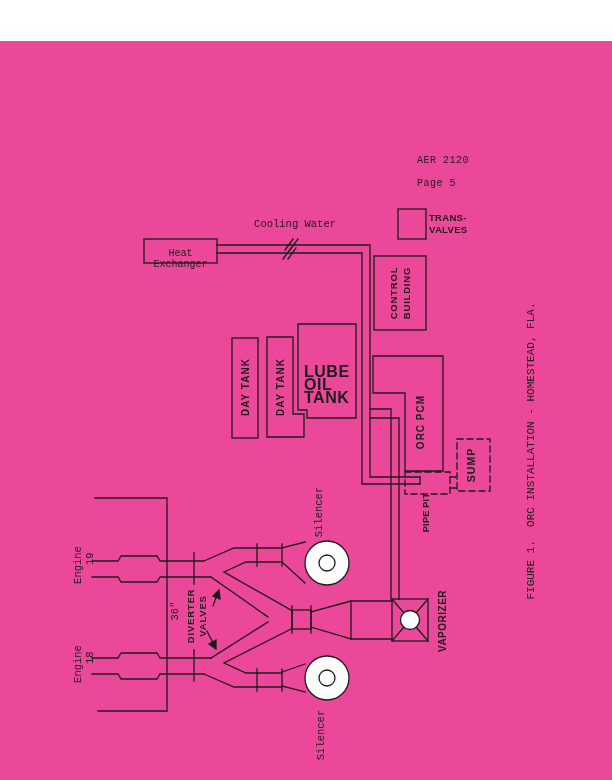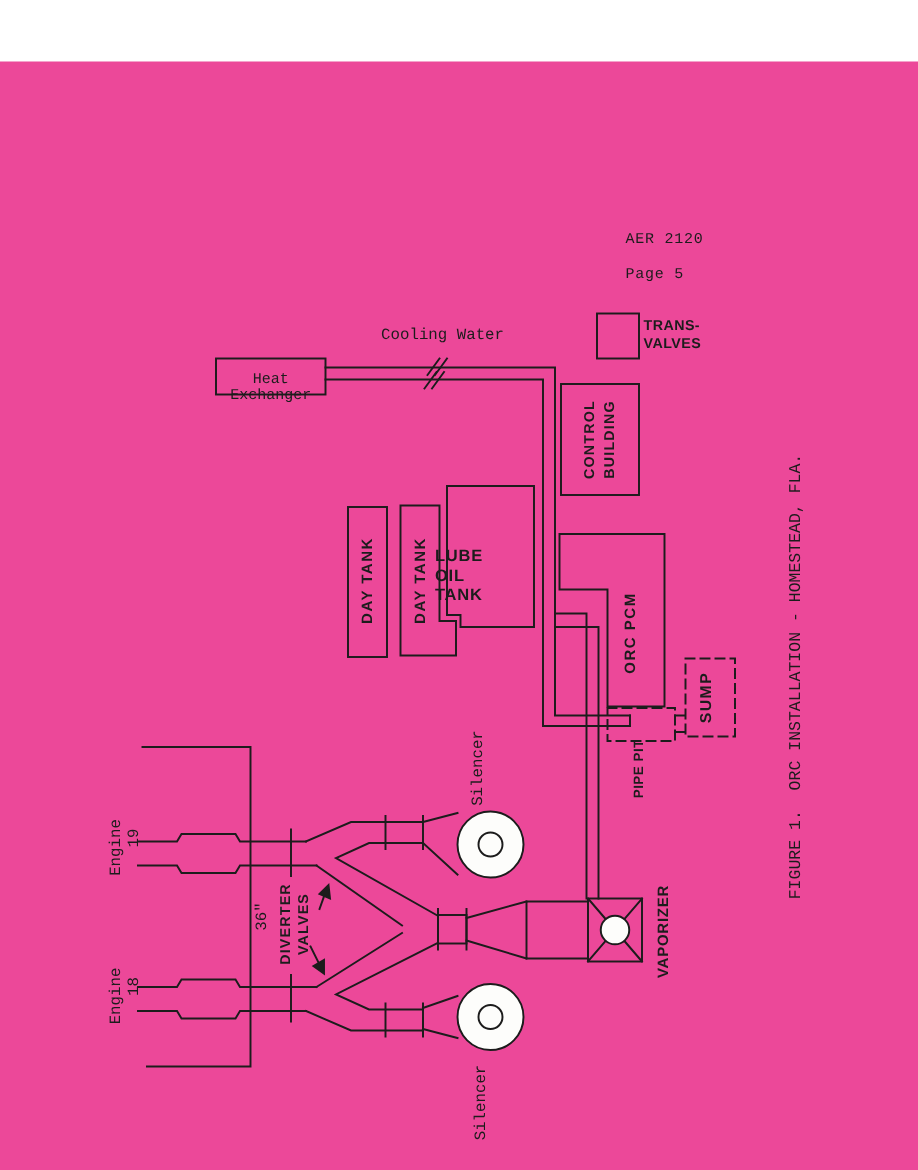--- a/index.html
+++ b/index.html
@@ -28,21 +28,21 @@
     text-align:center;
   }
   svg{position:absolute;left:0;top:0;}
 
   
   .l-docref{left:417px;top:114px;font-size:10px;letter-spacing:0.5px;}
   .l-pageref{left:417px;top:137px;font-size:10px;letter-spacing:0.5px;}
   .l-cooling{left:244px;top:178px;width:92px;text-align:right;font-size:10.5px;}
   .l-hx{left:144px;top:198px;width:73px;height:40px;display:flex;align-items:center;justify-content:center;text-align:center;font-size:10px;line-height:11.5px;}
   .l-transformer{left:429px;top:171px;font-size:9.5px;line-height:11.5px;letter-spacing:0.3px;}
-  .l-lube{left:290px;top:324px;font-size:11px;line-height:13px;letter-spacing:0.5px;}
+  .l-lube{left:304px;top:324px;font-size:16px;line-height:13px;letter-spacing:0.5px;}
   .l-pagenum{left:312px;top:738px;width:36px;text-align:center;font-size:11px;}
 
   
   .l-ctrlbldg{left:363px;top:239px;width:74px;height:26px;font-size:9.5px;line-height:13px;letter-spacing:0.8px;}
   .l-daytank1{left:200px;top:340px;width:90px;height:12px;font-size:10px;letter-spacing:1px;}
   .l-daytank2{left:235px;top:340px;width:90px;height:12px;font-size:10px;letter-spacing:1px;}
   .l-orcpcm{left:385px;top:375px;width:70px;height:12px;font-size:10px;letter-spacing:1px;}
   .l-sump{left:450px;top:418px;width:44px;height:12px;font-size:10.5px;letter-spacing:1px;}
   .l-pipepit{left:401px;top:466px;width:50px;height:11px;font-size:9px;letter-spacing:0.3px;}
   .l-eng19{left:59px;top:512px;width:50px;height:24px;font-size:10.5px;line-height:12px;}

